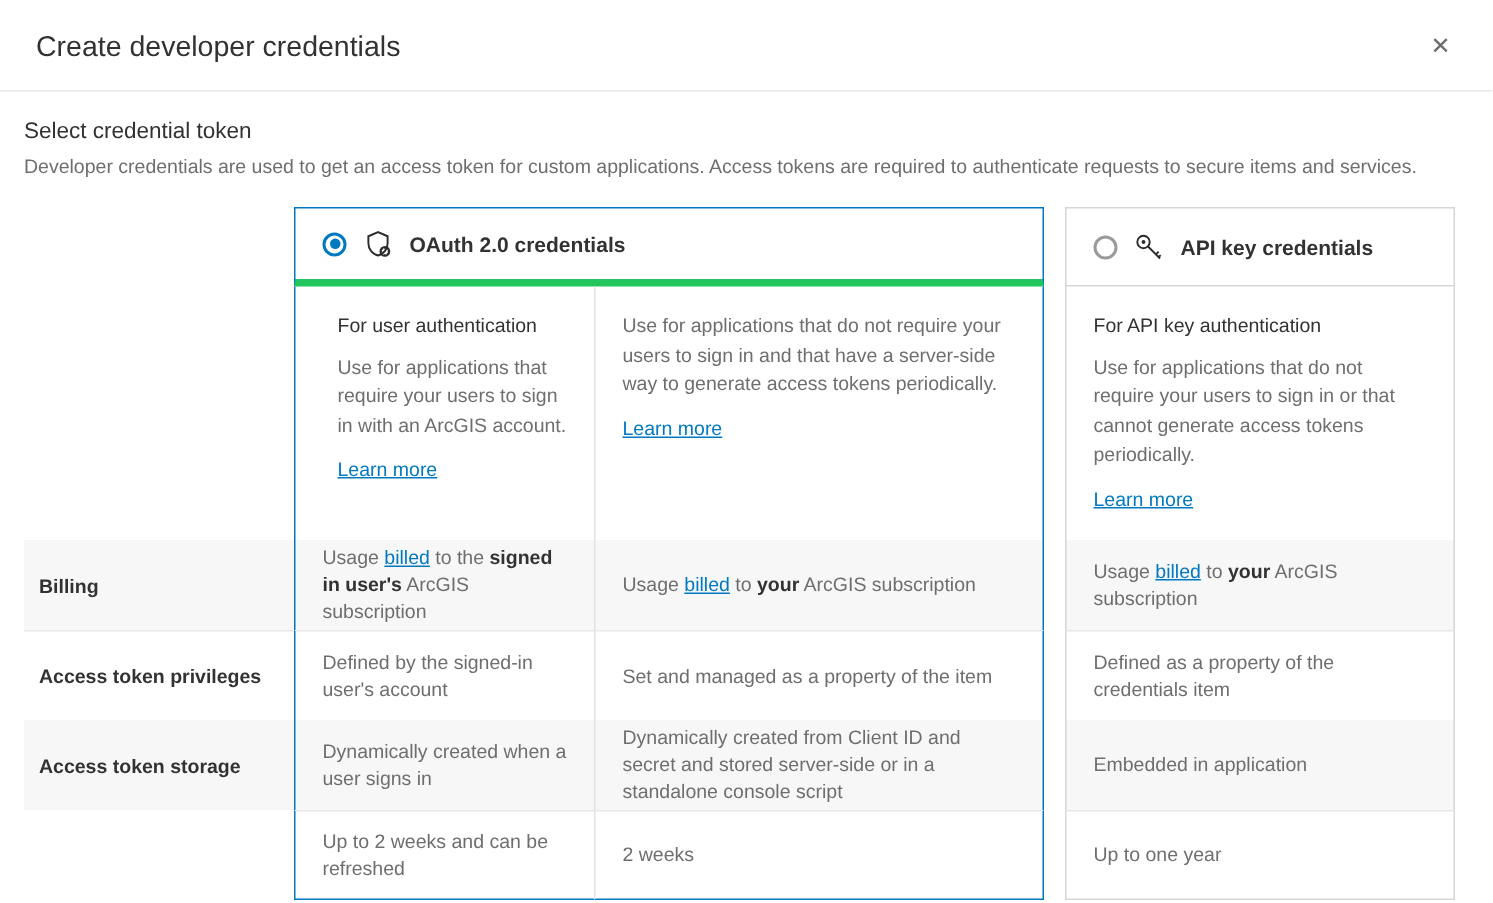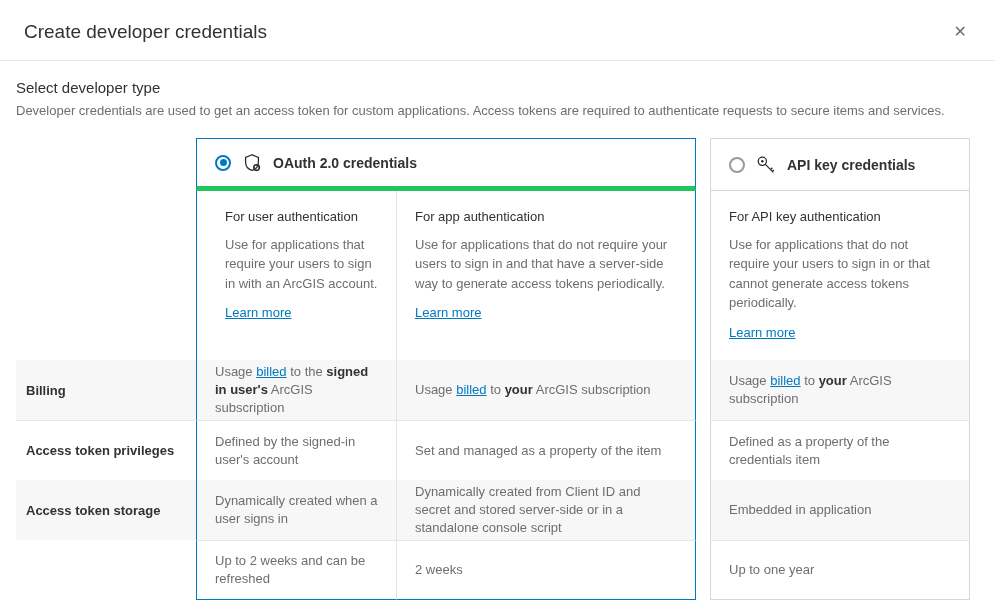--- a/index.html
+++ b/index.html
@@ -126,21 +126,21 @@
   </style>
 </head>
 <body>
 
 <div class="modal-header">
   <div class="modal-title">Create developer credentials</div>
   <div class="close-btn">✕</div>
 </div>
 
 <div class="content">
-  <div class="section-title">Select developer type</div>
+  <div class="section-title">Select credential token</div>
   <div class="section-desc">Developer credentials are used to get an access token for custom applications. Access tokens are required to authenticate requests to secure items and services.</div>
 
   <div class="cred-table">
 
     <div style="grid-column:1; grid-row:1;"></div>
 
     <div class="card-header oauth-border-top oauth-border-left" style="grid-column:2 / span 2; grid-row:1; border-right:1px solid #0079c1;">
       <span class="radio selected"></span>
       <span class="cred-icon">
         <svg viewBox="0 0 24 24" fill="none" stroke="currentColor" stroke-width="1.4">
@@ -168,21 +168,20 @@
 
     <div style="grid-column:1; grid-row:2;"></div>
 
     <div class="desc-cell oauth-border-left" style="grid-column:2; grid-row:2;padding-left:28px;">
       <div class="desc-subtitle">For user authentication</div>
       <div class="desc-text">Use for applications that require your users to sign in with an ArcGIS account.</div>
       <span class="learn-link">Learn more</span>
     </div>
 
     <div class="desc-cell col-inner-divider oauth-border-right" style="grid-column:3; grid-row:2;">
-      <div class="desc-subtitle">For app authentication</div>
       <div class="desc-text">Use for applications that do not require your users to sign in and that have a server-side way to generate access tokens periodically.</div>
       <span class="learn-link">Learn more</span>
     </div>
 
     <div class="gap-col" style="grid-column:4; grid-row:2;"></div>
 
     <div class="desc-cell api-left api-right" style="grid-column:5; grid-row:2;">
       <div class="desc-subtitle">For API key authentication</div>
       <div class="desc-text">Use for applications that do not require your users to sign in or that cannot generate access tokens periodically.</div>
       <span class="learn-link">Learn more</span>

